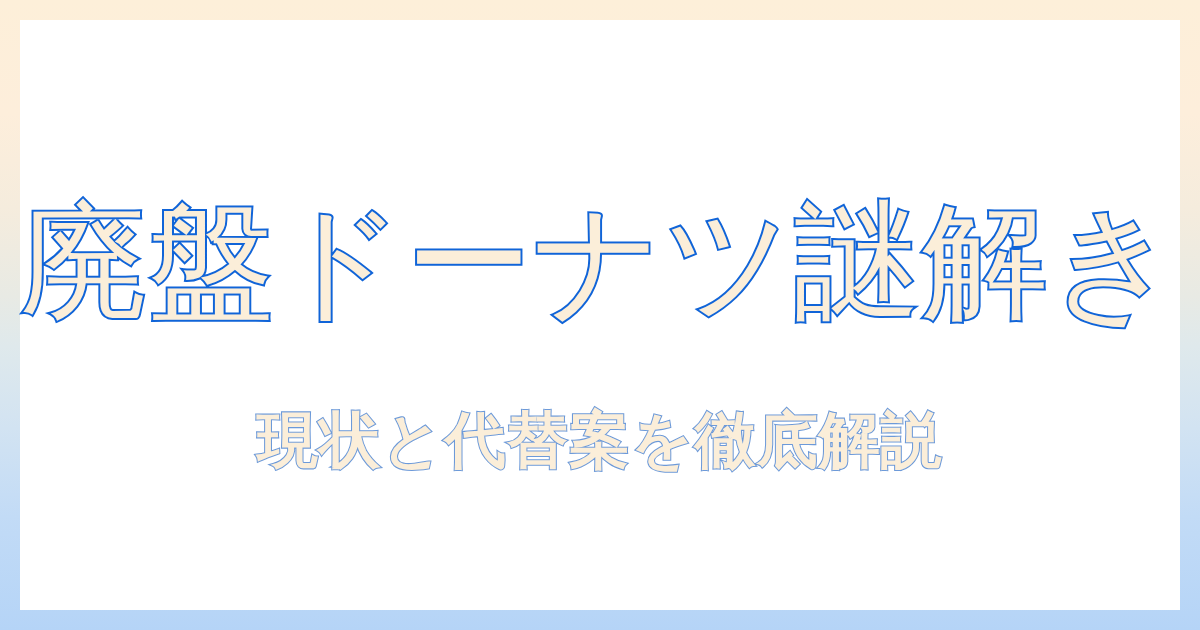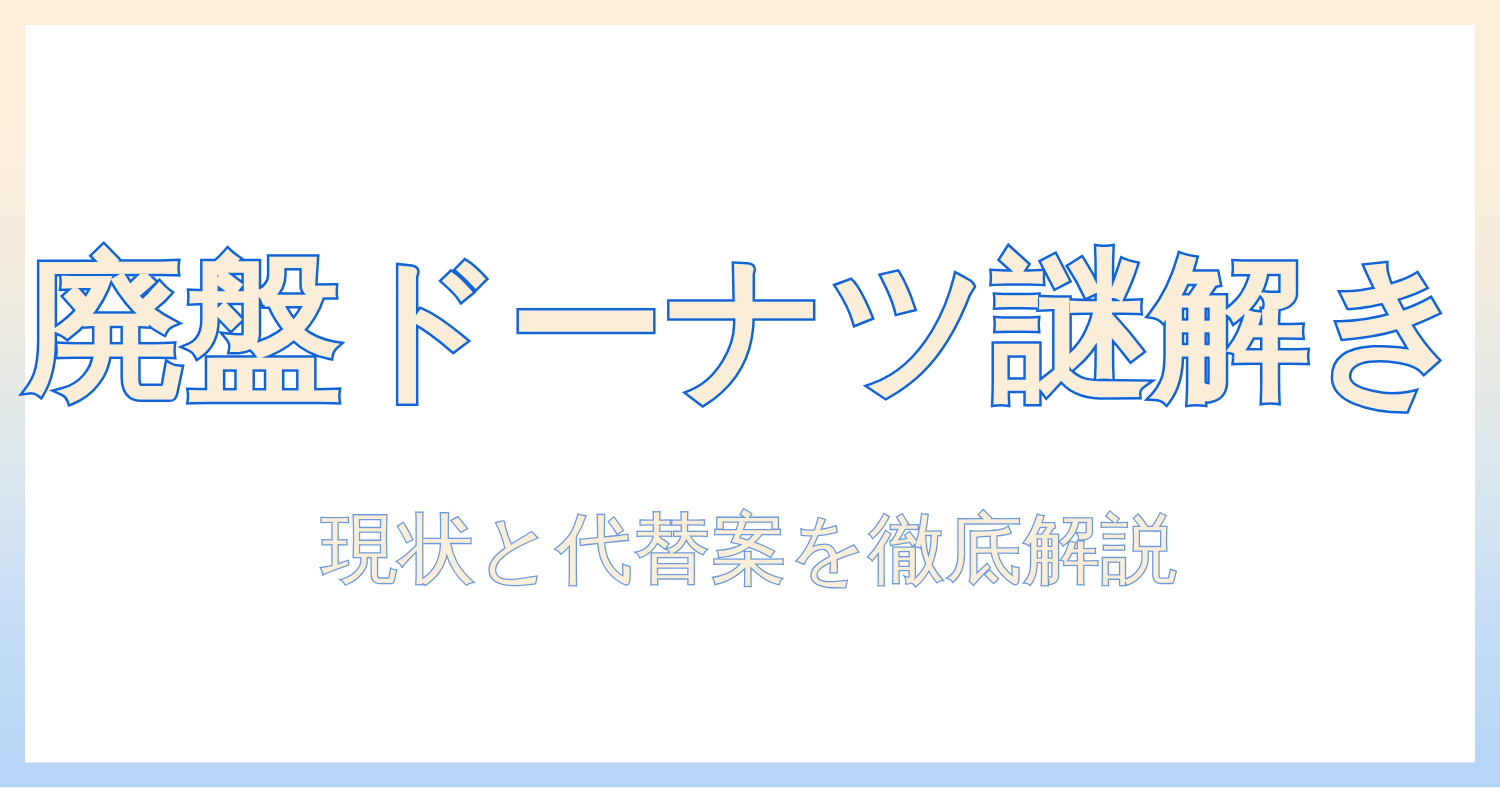--- a/index.html
+++ b/index.html
@@ -65,36 +65,36 @@
     top: 383px;
     text-align: center;
   }
 
   
   .headline {
     display: inline-block;
     margin: 0;
     font-size: 126px;
     line-height: 1.18;
-    font-weight: 700;
+    font-weight: 400;
     letter-spacing: 0.012em;
     color: #fbeed9;
     -webkit-text-stroke: 4px #1064d8;
     paint-order: stroke fill;
     white-space: nowrap;
     font-family: "DejaVu Sans", "Liberation Sans", sans-serif;
   }
 
   
   .subheadline {
     display: inline-block;
     margin: 0;
     font-size: 61px;
     line-height: 1.2;
-    font-weight: 400;
+    font-weight: 700;
     letter-spacing: 0.018em;
     color: #fbeed9;
     -webkit-text-stroke: 2.1px #6d9ad9;
     paint-order: stroke fill;
     white-space: nowrap;
     font-family: "DejaVu Sans", "Liberation Sans", sans-serif;
   }
 </style>
 </head>
 <body>

